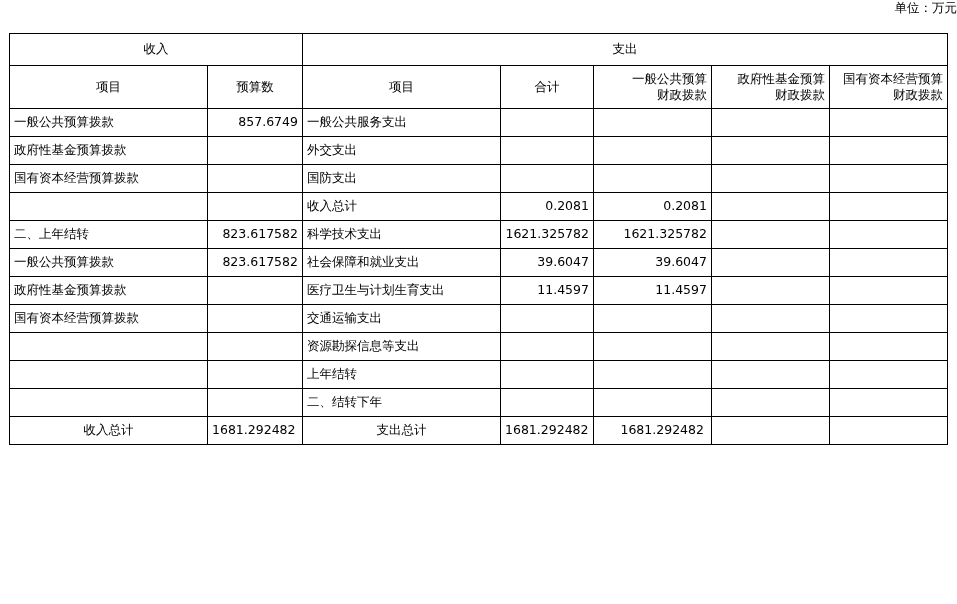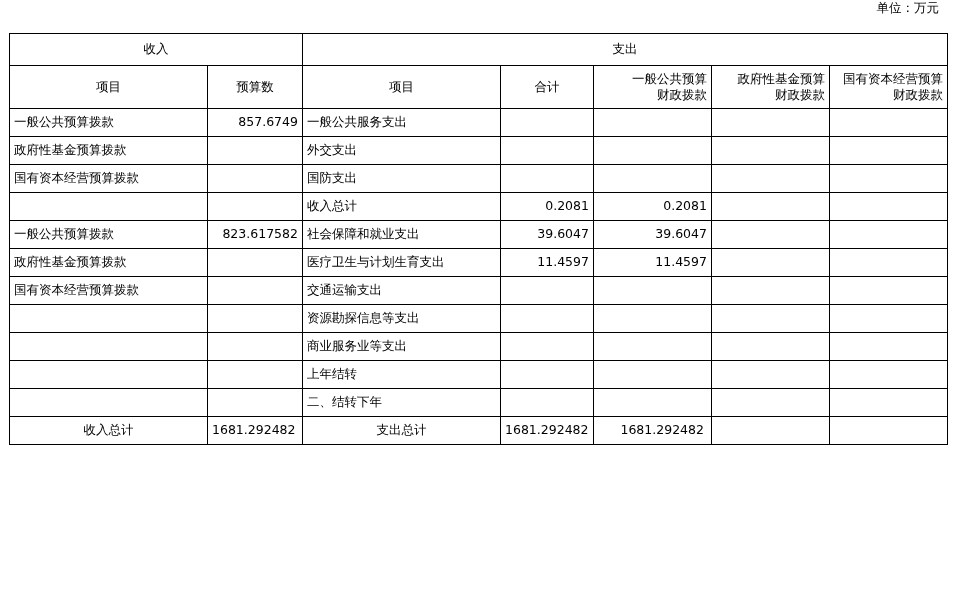--- a/index.html
+++ b/index.html
@@ -24,21 +24,20 @@
     text-align: center;
     font-size: 23px;
     font-weight: bold;
     letter-spacing: 2px;
     margin-top: 8px;
     margin-bottom: 10px;
   }
   .unit-line {
     text-align: right;
     font-size: 12.5px;
-    padding-right: 18px;
     margin-bottom: 4px;
   }
   table.budget {
     border-collapse: collapse;
     table-layout: fixed;
     margin: 16px auto;
     width: 938px;
     font-size: 12.5px;
   }
   table.budget td {
@@ -138,20 +137,29 @@
       <tr>
         <td class="txt-left"></td>
         <td class="txt-right"></td>
         <td class="txt-left">收入总计</td>
         <td class="txt-right">0.2081</td>
         <td class="txt-right">0.2081</td>
         <td class="txt-right"></td>
         <td class="txt-right"></td>
       </tr>
       <tr>
+        <td class="txt-left">二、上年结转</td>
+        <td class="txt-right">823.617582</td>
+        <td class="txt-left">科学技术支出</td>
+        <td class="txt-right">1621.325782</td>
+        <td class="txt-right">1621.325782</td>
+        <td class="txt-right"></td>
+        <td class="txt-right"></td>
+      </tr>
+      <tr>
         <td class="txt-left">一般公共预算拨款</td>
         <td class="txt-right">823.617582</td>
         <td class="txt-left">社会保障和就业支出</td>
         <td class="txt-right">39.6047</td>
         <td class="txt-right">39.6047</td>
         <td class="txt-right"></td>
         <td class="txt-right"></td>
       </tr>
       <tr>
         <td class="txt-left">政府性基金预算拨款</td>
@@ -168,29 +176,20 @@
         <td class="txt-left">交通运输支出</td>
         <td class="txt-right"></td>
         <td class="txt-right"></td>
         <td class="txt-right"></td>
         <td class="txt-right"></td>
       </tr>
       <tr>
         <td class="txt-left"></td>
         <td class="txt-right"></td>
         <td class="txt-left">资源勘探信息等支出</td>
-        <td class="txt-right"></td>
-        <td class="txt-right"></td>
-        <td class="txt-right"></td>
-        <td class="txt-right"></td>
-      </tr>
-      <tr>
-        <td class="txt-left"></td>
-        <td class="txt-right"></td>
-        <td class="txt-left">商业服务业等支出</td>
         <td class="txt-right"></td>
         <td class="txt-right"></td>
         <td class="txt-right"></td>
         <td class="txt-right"></td>
       </tr>
       <tr>
         <td class="txt-left"></td>
         <td class="txt-right"></td>
         <td class="txt-left">上年结转</td>
         <td class="txt-right"></td>

